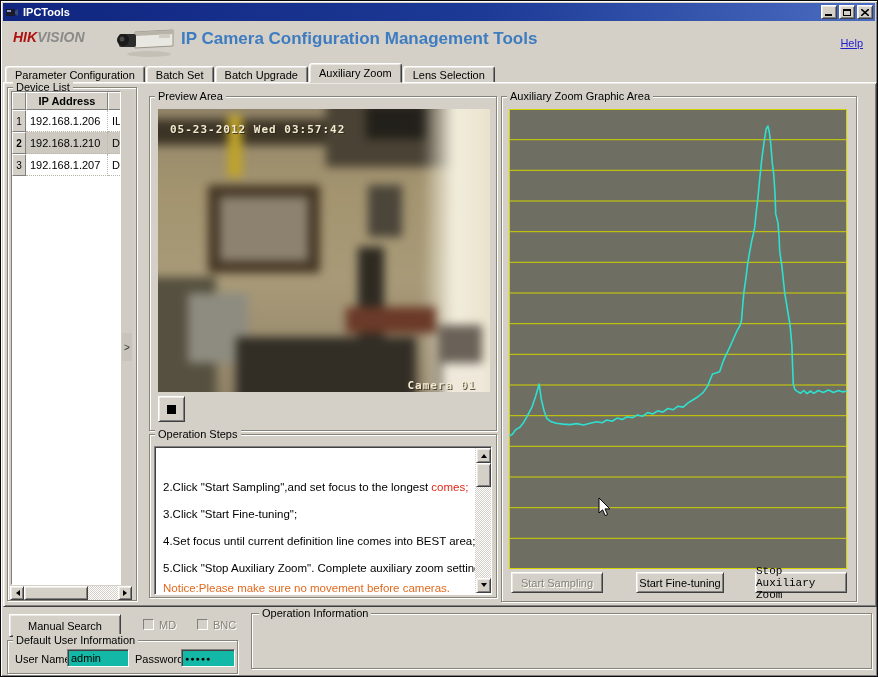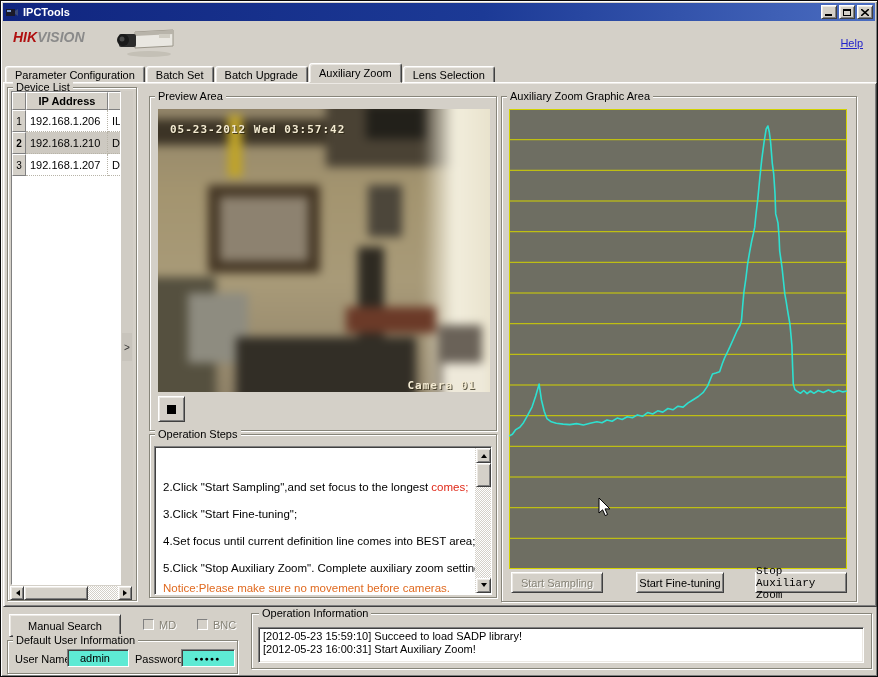--- a/index.html
+++ b/index.html
@@ -65,21 +65,21 @@
   .ostext{position:absolute;color:#f3ead2;font-family:"DejaVu Sans Mono",monospace;font-size:11px;font-weight:bold;letter-spacing:1px;text-shadow:1px 1px 0 rgba(40,35,15,.75);}
   
   #ops-text{position:absolute;left:153px;top:445px;width:338px;height:149px;background:#fff;
     border:1px solid;border-color:#808080 #fff #fff #808080;box-shadow:inset 1px 1px 0 #404040;overflow:hidden;}
   .opline{position:absolute;left:8px;white-space:nowrap;font-size:11.5px;}
   
   #chartbox{position:absolute;left:508px;top:108px;width:338px;height:460px;background:#6e6e62;}
   
   .lbl{position:absolute;white-space:nowrap;}
   .cb{position:absolute;width:11px;height:11px;background:#d4d0c8;border:1px solid;border-color:#808080 #fff #fff #808080;}
-  .input{position:absolute;background:#5eead4;border:1px solid;border-color:#808080 #fff #fff #808080;box-shadow:inset 1px 1px 0 #404040;display:flex;align-items:center;padding-left:12px;font-size:11px;}
+  .input{position:absolute;background:#14b8a6;border:1px solid;border-color:#808080 #fff #fff #808080;box-shadow:inset 1px 1px 0 #404040;display:flex;align-items:center;padding-left:3px;font-size:11px;}
   .dis-lbl{color:#868377;text-shadow:1px 1px 0 #fff;}
   #cursor{position:absolute;left:597px;top:496px;z-index:50;pointer-events:none;}
 </style>
 </head>
 <body>
 
 <div id="win">
 
   <div id="titlebar">
     <svg width="14" height="12">
@@ -105,20 +105,21 @@
     <div id="logo"><span class="red">HIK</span><span class="gray">VISION</span></div>
     <svg width="62" height="34" style="position:absolute;left:112px;top:4px;">
       <polygon points="20,7 58,5 58,21 20,23" fill="#e9e7e1" stroke="#9a968a" stroke-width="1"></polygon>
       <polygon points="20,7 58,5 58,9 20,11" fill="#b8b4aa"></polygon>
       <rect x="44" y="9" width="11" height="4" fill="#cfccc2"></rect>
       <rect x="4" y="9" width="17" height="13" rx="2" fill="#2c2c2c"></rect>
       <circle cx="8" cy="15" r="6" fill="#1a1a1a"></circle>
       <circle cx="7" cy="14" r="2.5" fill="#4a4a4a"></circle>
       <ellipse cx="34" cy="29" rx="22" ry="3" fill="#c4c0b6"></ellipse>
     </svg>
+    <div id="apptitle">IP Camera Configuration Management Tools</div>
     <a id="help">Help</a>
   </div>
 
   <div id="tabbar">
     <div class="tab">
         <span>Parameter Configuration</span>
       </div>
     <div class="tab">
         <span>Batch Set</span>
       </div>
@@ -250,22 +251,18 @@
 
   <div class="group" style="left:6px;top:639px;width:231px;height:34px;"></div>
   <div class="group-label" style="left:12px;top:633px;">Default User Information</div>
   <span class="lbl" style="left:14px;top:652px;">User Name</span>
   <div class="input" style="left:66px;top:648px;width:62px;height:18px;">admin</div>
   <span class="lbl" style="left:134px;top:652px;">Password</span>
   <div class="input" style="left:180px;top:648px;width:54px;height:18px;font-size:7px;letter-spacing:1px;">●●●●●</div>
 
   <div class="group" style="left:250px;top:612px;width:621px;height:56px;"></div>
   <div class="group-label" style="left:258px;top:606px;">Operation Information</div>
-  <div class="sunken" style="position:absolute;left:257px;top:626px;width:606px;height:36px;overflow:hidden;">
-    <div style="position:absolute;left:4px;top:2px;white-space:nowrap;">[2012-05-23 15:59:10] Succeed to load SADP library!</div>
-    <div style="position:absolute;left:4px;top:15px;white-space:nowrap;">[2012-05-23 16:00:31] Start Auxiliary Zoom!</div>
-  </div>
 
   <svg id="cursor" width="13" height="20">
     <path d="M1,1 L1,16 L4.6,12.8 L7.2,18.6 L9.6,17.5 L7,11.9 L11.9,11.9 Z" fill="#fff" stroke="#000" stroke-width="1"></path>
   </svg>
 
 </div>
 
 </body></html>

